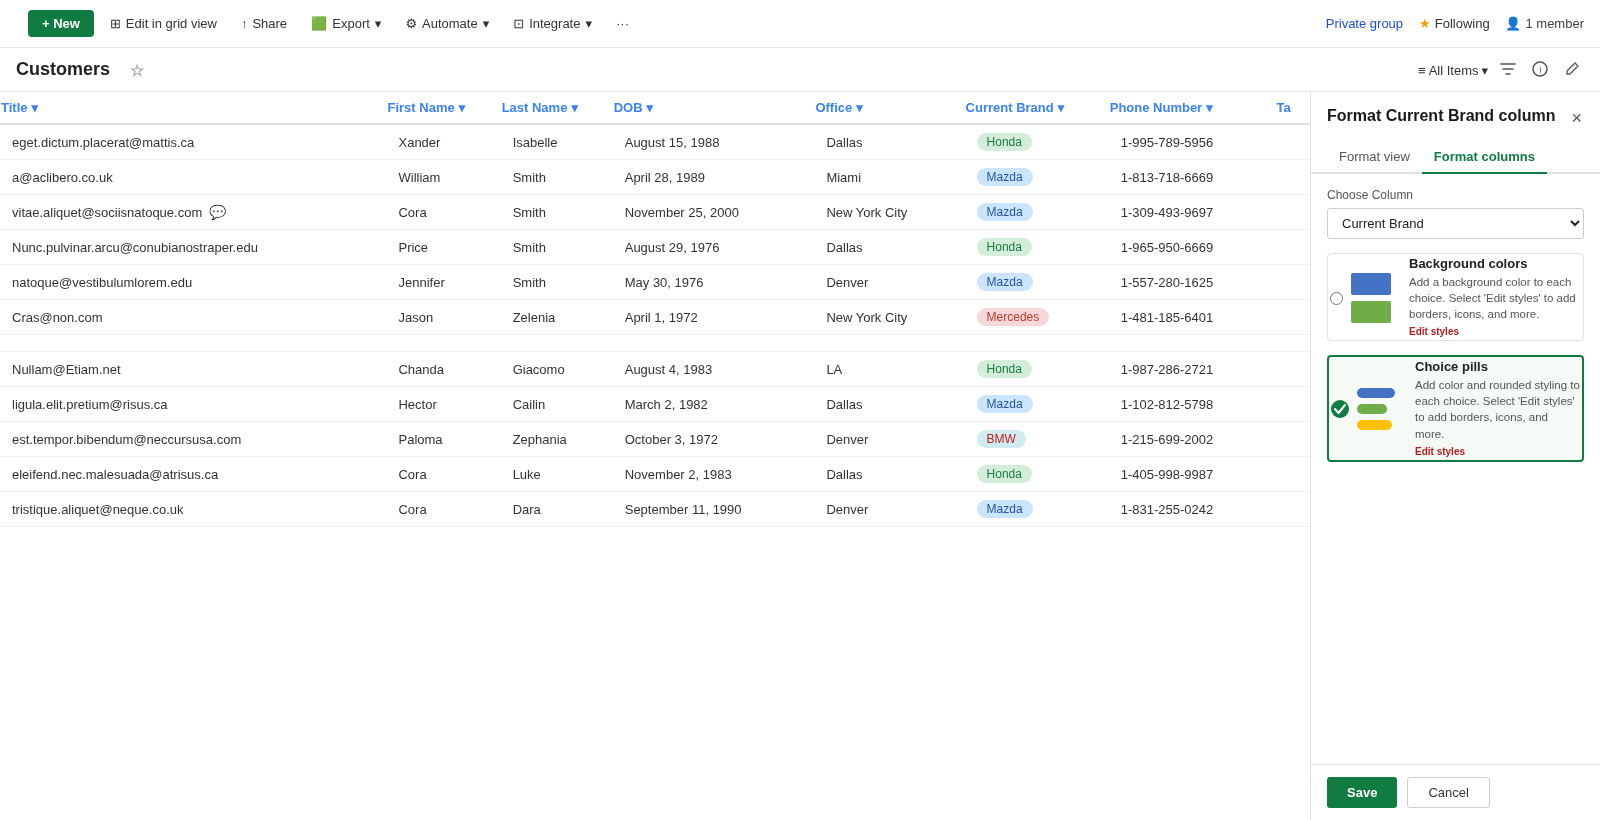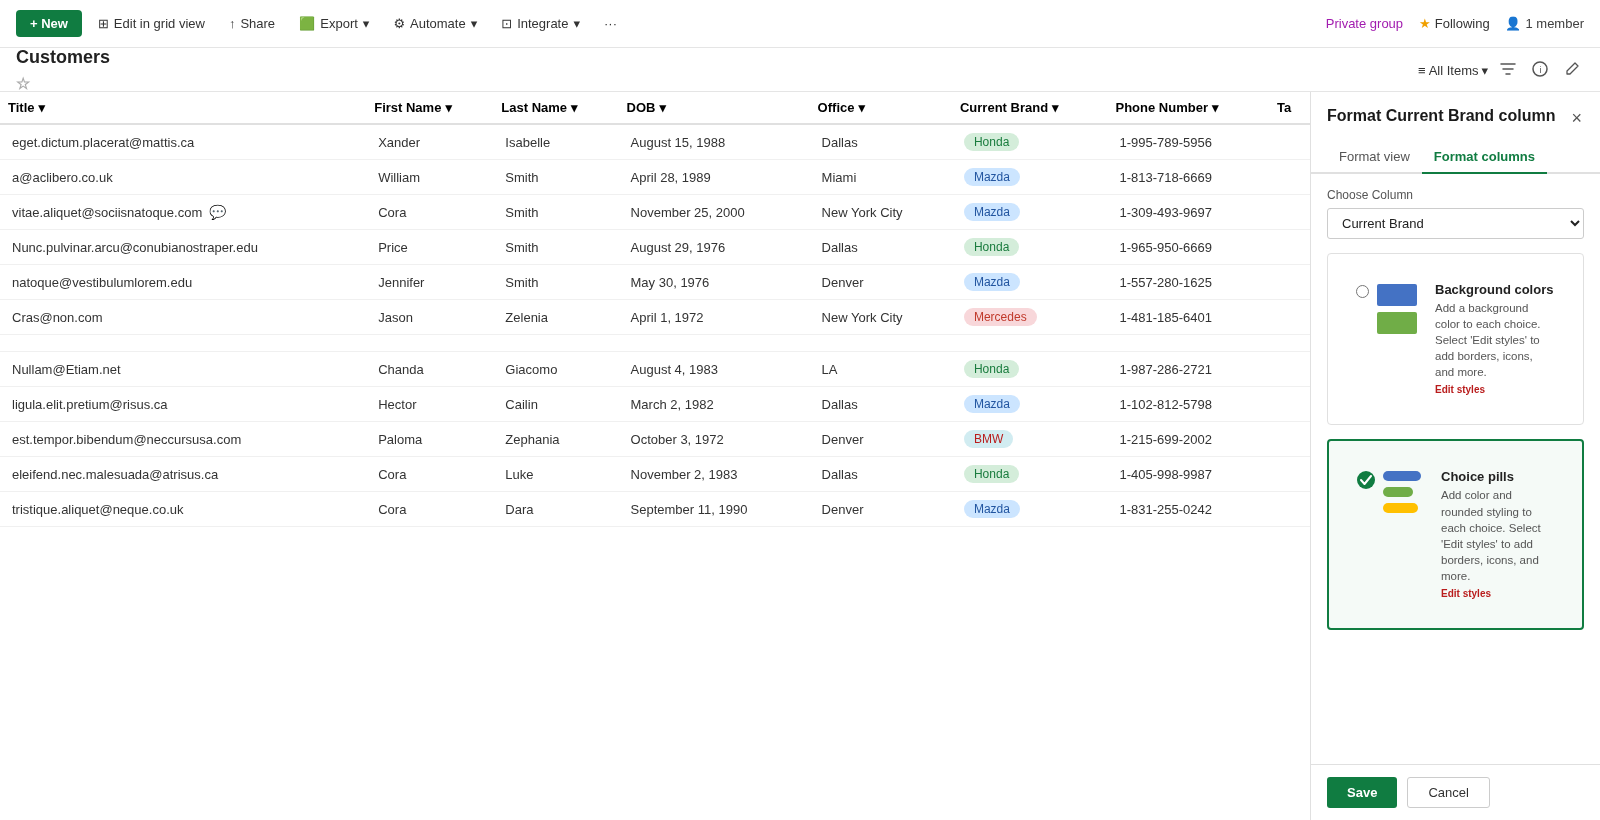--- a/index.html
+++ b/index.html
@@ -23,35 +23,36 @@
       color: #fff;
       border: none;
       border-radius: 4px;
       padding: 6px 14px;
       font-size: 13px;
       cursor: pointer;
       display: flex;
       align-items: center;
       gap: 4px;
       font-weight: 600;
+      margin-left: 12px;
     }
     .toolbar-btn {
       background: none;
       border: none;
       cursor: pointer;
       display: flex;
       align-items: center;
       gap: 5px;
       font-size: 13px;
       color: #333;
       padding: 4px 8px;
       border-radius: 4px;
     }
 
-    .private-group-text { font-size: 13px; color: #a21caf; }
+    .private-group-text { font-size: 13px; color: #1d4ed8; }
     .following-btn {
       display: flex; align-items: center; gap: 4px;
       background: none; border: none; cursor: pointer;
       font-size: 13px; color: #333;
     }
     .member-text { font-size: 13px; color: #404040; }
 
     
     .sub-toolbar {
       height: 44px;
@@ -60,23 +61,22 @@
       padding: 0 16px;
       border-bottom: 1px solid #e5e5e5;
       background: #fff;
       gap: 16px;
     }
     .page-title {
       font-size: 18px;
       font-weight: 600;
       color: #222;
       display: flex;
-      align-items: flex-start;
-      gap: 6px;
-      flex-direction: column;
+      align-items: flex-end;
+      gap: 20px;
     }
     .page-title-star { color: #aaa; font-size: 16px; }
 
     
     .all-items-bar {
       display: flex;
       align-items: center;
       justify-content: flex-end;
       padding: 4px 16px;
       gap: 8px;
@@ -105,24 +105,24 @@
     .sp-table {
       width: 100%;
       border-collapse: collapse;
       font-size: 13px;
     }
     .sp-table thead tr {
       border-bottom: 1px solid #e0e0e0;
       background: #fff;
     }
     .sp-table thead th {
-      padding: 8px 8px;
+      padding: 8px 1px;
       text-align: left;
       font-weight: 600;
-      color: #000000;
+      color: #3b82f6;
       border-right: none;
       white-space: nowrap;
       border-bottom: 2px solid #e0e0e0;
       user-select: none;
     }
     .sp-table thead th .th-inner {
       display: flex; align-items: center; gap: 4px;
     }
     .sp-table tbody tr {
       border-bottom: 1px solid #f0f0f0;
@@ -219,24 +219,24 @@
       font-size: 13px;
       color: #222;
       background: #fff;
       appearance: auto;
       margin-bottom: 14px;
       cursor: pointer;
     }
 
     .format-option {
       display: flex;
-      align-items: flex-start;
+      align-items: center;
       gap: 8px;
       margin-bottom: 14px;
-      padding: 28px;
+      padding: 2px;
       border-radius: 4px;
       cursor: pointer;
     }
     .format-option.selected {
       border: 2px solid #107c41;
       background: #f5faf7;
     }
     .format-option:not(.selected) {
       border: 1px solid #e0e0e0;
     }

